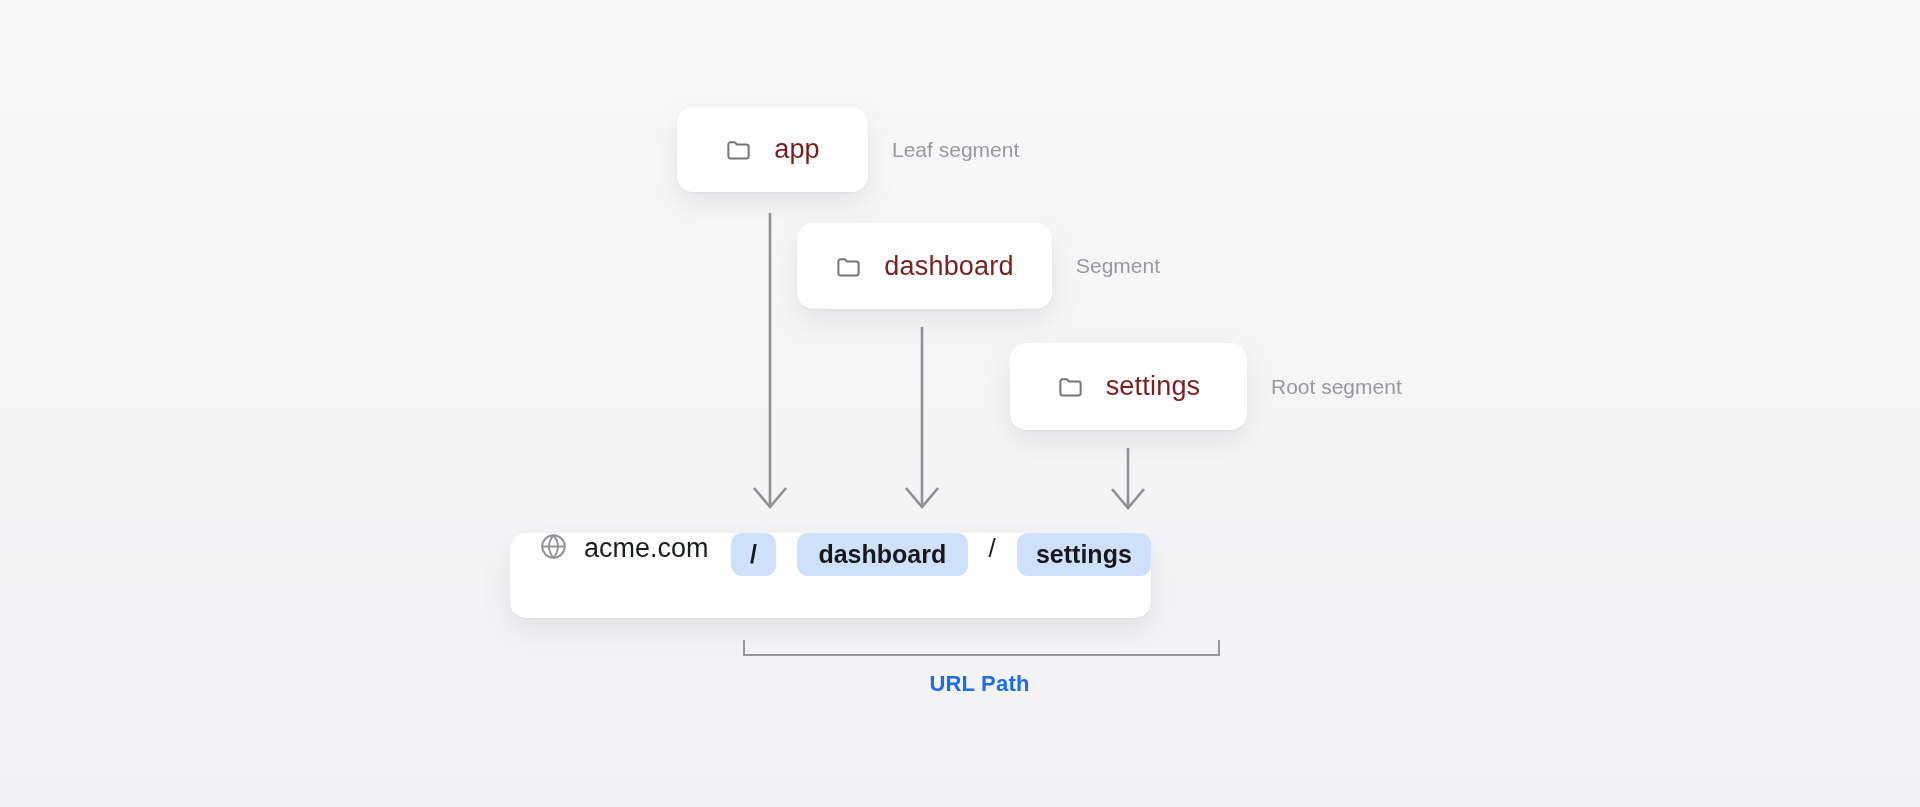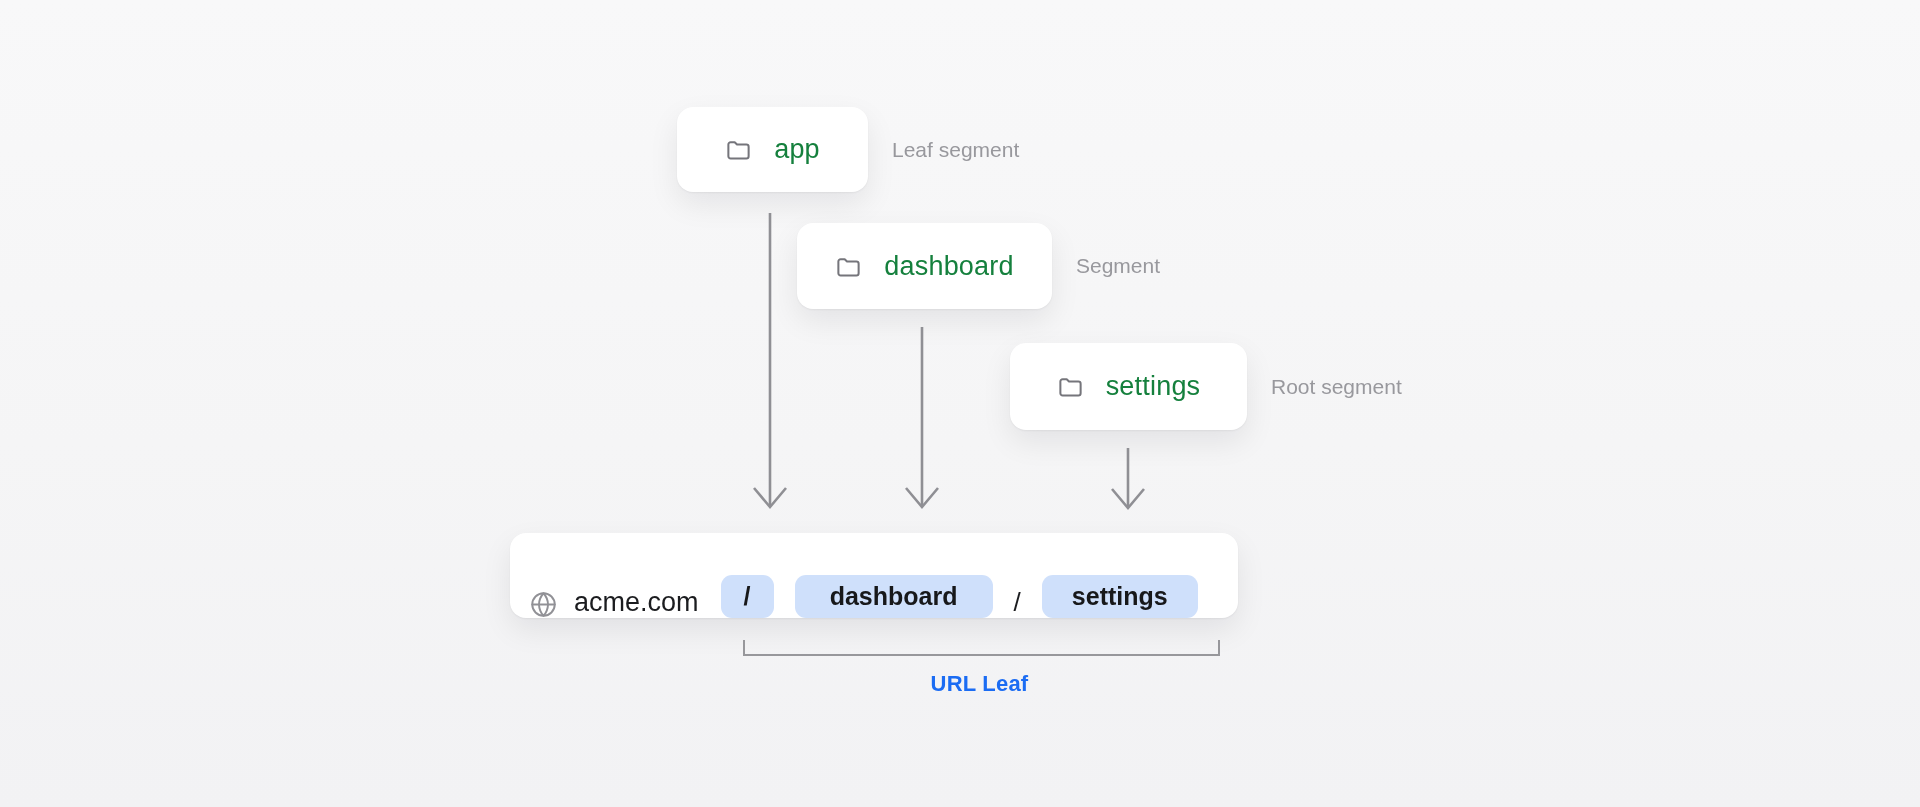--- a/index.html
+++ b/index.html
@@ -11,21 +11,21 @@
   .stage { position: relative; width: 1920px; height: 807px; }
 
   
   .card-row { position: absolute; display: flex; align-items: center; gap: 24px; }
   .card {
     display: flex; align-items: center; justify-content: center; gap: 22px;
     background: #ffffff; border-radius: 16px;
     box-shadow: 0 1px 2px rgba(16,17,20,0.05), 0 12px 30px rgba(16,17,20,0.08);
   }
   .card-label {
-    font-size: 27px; font-weight: 500; color: #15803d; letter-spacing: 0.2px;
+    font-size: 27px; font-weight: 500; color: #7f1d1d; letter-spacing: 0.2px;
   }
   .side-label {
     font-size: 21px; font-weight: 400; color: #98989d; white-space: nowrap;
   }
   .icon-folder { width: 27px; height: 27px; stroke: #75757b; fill: none;
     stroke-width: 1.8; stroke-linecap: round; stroke-linejoin: round; }
 
   .row-app       { left: 677px;  top: 107px; }
   .row-dashboard { left: 797px;  top: 223px; }
   .row-settings  { left: 1010px; top: 343px; }
@@ -35,24 +35,24 @@
 
   
   .arrow { position: absolute; }
   .arrow line, .arrow polyline { stroke: #8f8f94; stroke-width: 2.6; fill: none; }
   .arrow-1 { left: 750px;  top: 213px; }
   .arrow-2 { left: 902px;  top: 327px; }
   .arrow-3 { left: 1108px; top: 448px; }
 
   
   .url-bar {
-    position: absolute; left: 510px; top: 533px; width: 728px; height: 85px;
+    position: absolute; left: 510px; top: 533px; width: 641px; height: 85px;
     background: #ffffff; border-radius: 16px;
     box-shadow: 0 1px 2px rgba(16,17,20,0.05), 0 12px 30px rgba(16,17,20,0.08);
-    display: flex; align-items: flex-end; padding-left: 20px; box-sizing: border-box;
+    display: flex; align-items: flex-start; padding-left: 30px; box-sizing: border-box;
   }
   .icon-globe { width: 27px; height: 27px; stroke: #919196; fill: none;
     stroke-width: 1.7; stroke-linecap: round; stroke-linejoin: round;
     margin-right: 17px; flex: 0 0 auto; }
   .domain { font-size: 27px; font-weight: 500; color: #1b1c1f; margin-right: 22px; }
   .pill {
     background: #cfe0fb; border-radius: 11px; color: #17181a;
     font-size: 25px; font-weight: 600; line-height: 1;
     padding: 9px 0; text-align: center; margin-right: 21px;
   }
@@ -128,15 +128,15 @@
       <path d="M12 2a15.3 15.3 0 0 1 4 10 15.3 15.3 0 0 1-4 10 15.3 15.3 0 0 1-4-10 15.3 15.3 0 0 1 4-10z"></path>
     </svg>
     <span class="domain">acme.com</span>
     <span class="pill pill-slash">/</span>
     <span class="pill pill-dashboard">dashboard</span>
     <span class="sep-slash">/</span>
     <span class="pill pill-settings">settings</span>
   </div>
 
   <div class="bracket"></div>
-  <div class="bracket-caption">URL Leaf</div>
+  <div class="bracket-caption">URL Path</div>
 
 </div>
 
 </body></html>

